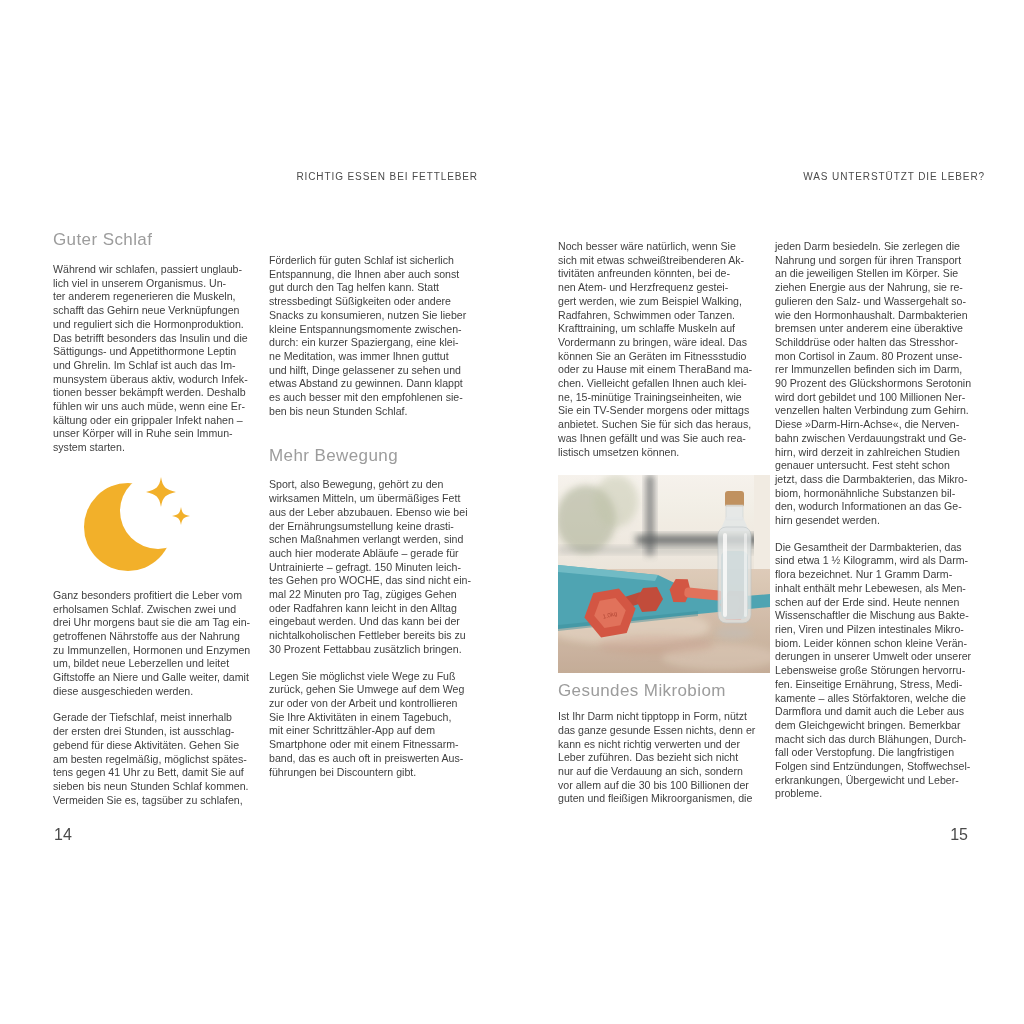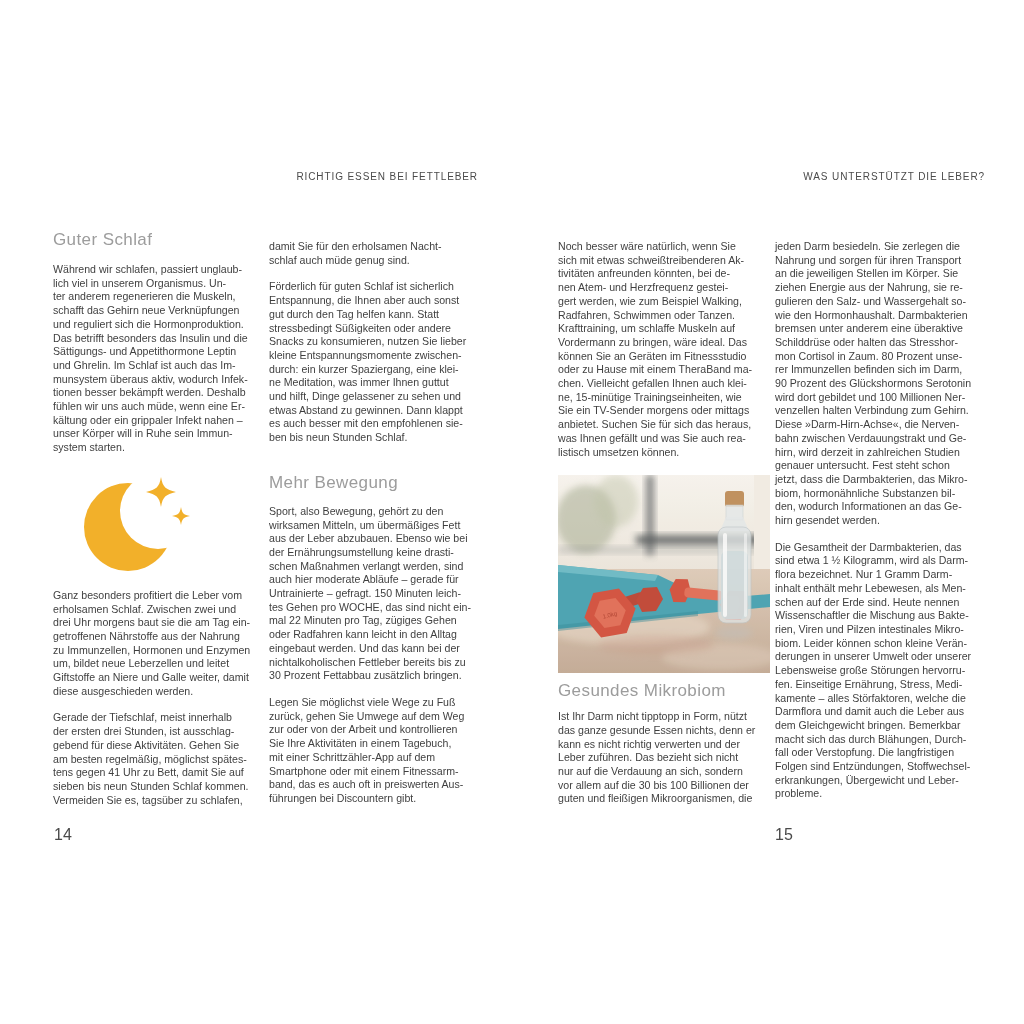--- a/index.html
+++ b/index.html
@@ -46,21 +46,21 @@
   .moon-wrap svg { margin-right:24px; }
 
   .photo-wrap { margin-top:16px; width:212px; height:198px; }
   .photo-wrap svg { display:block; }
 
   .page-num {
     position:absolute; top:826px;
     font-size:16px; color:#4a4a4a;
   }
   #pn-left  { left:54px; }
-  #pn-right { left:775px; width:193px; }
+  #pn-right { left:775px; width:193px; text-align:right; }
 </style>
 </head>
 <body>
 
 <div>
 
   <div class="running-head" id="rh-left">RICHTIG ESSEN BEI FETTLEBER</div>
   <div class="running-head" id="rh-right">WAS UNTERSTÜTZT DIE LEBER?</div>
 
   <div class="col" id="col1">
@@ -100,22 +100,20 @@
     <div class="para">Gerade der Tiefschlaf, meist innerhalb
 der ersten drei Stunden, ist ausschlag-
 gebend für diese Aktivitäten. Gehen Sie
 am besten regelmäßig, möglichst spätes-
 tens gegen 41 Uhr zu Bett, damit Sie auf
 sieben bis neun Stunden Schlaf kommen.
 Vermeiden Sie es, tagsüber zu schlafen,</div>
   </div>
 
   <div class="col" id="col2">
-    <div class="para">damit Sie für den erholsamen Nacht-
-schlaf auch müde genug sind.</div>
     <div class="para para-gap14">Förderlich für guten Schlaf ist sicherlich
 Entspannung, die Ihnen aber auch sonst
 gut durch den Tag helfen kann. Statt
 stressbedingt Süßigkeiten oder andere
 Snacks zu konsumieren, nutzen Sie lieber
 kleine Entspannungsmomente zwischen-
 durch: ein kurzer Spaziergang, eine klei-
 ne Meditation, was immer Ihnen guttut
 und hilft, Dinge gelassener zu sehen und
 etwas Abstand zu gewinnen. Dann klappt

